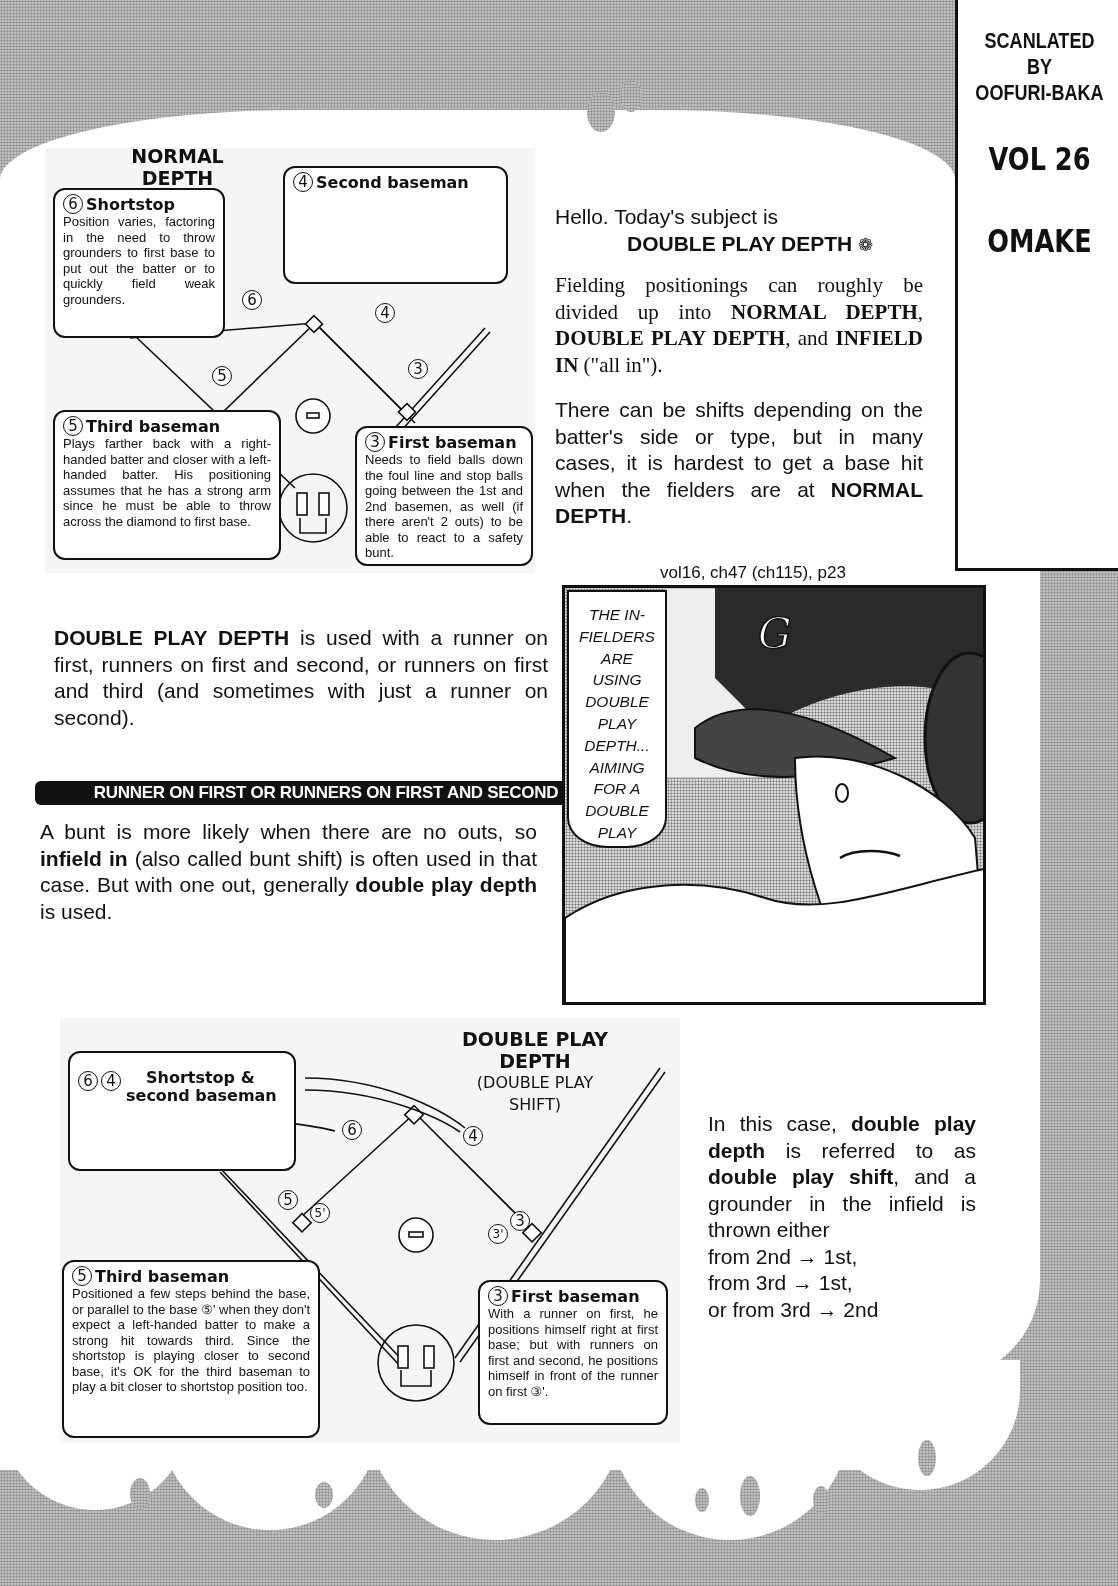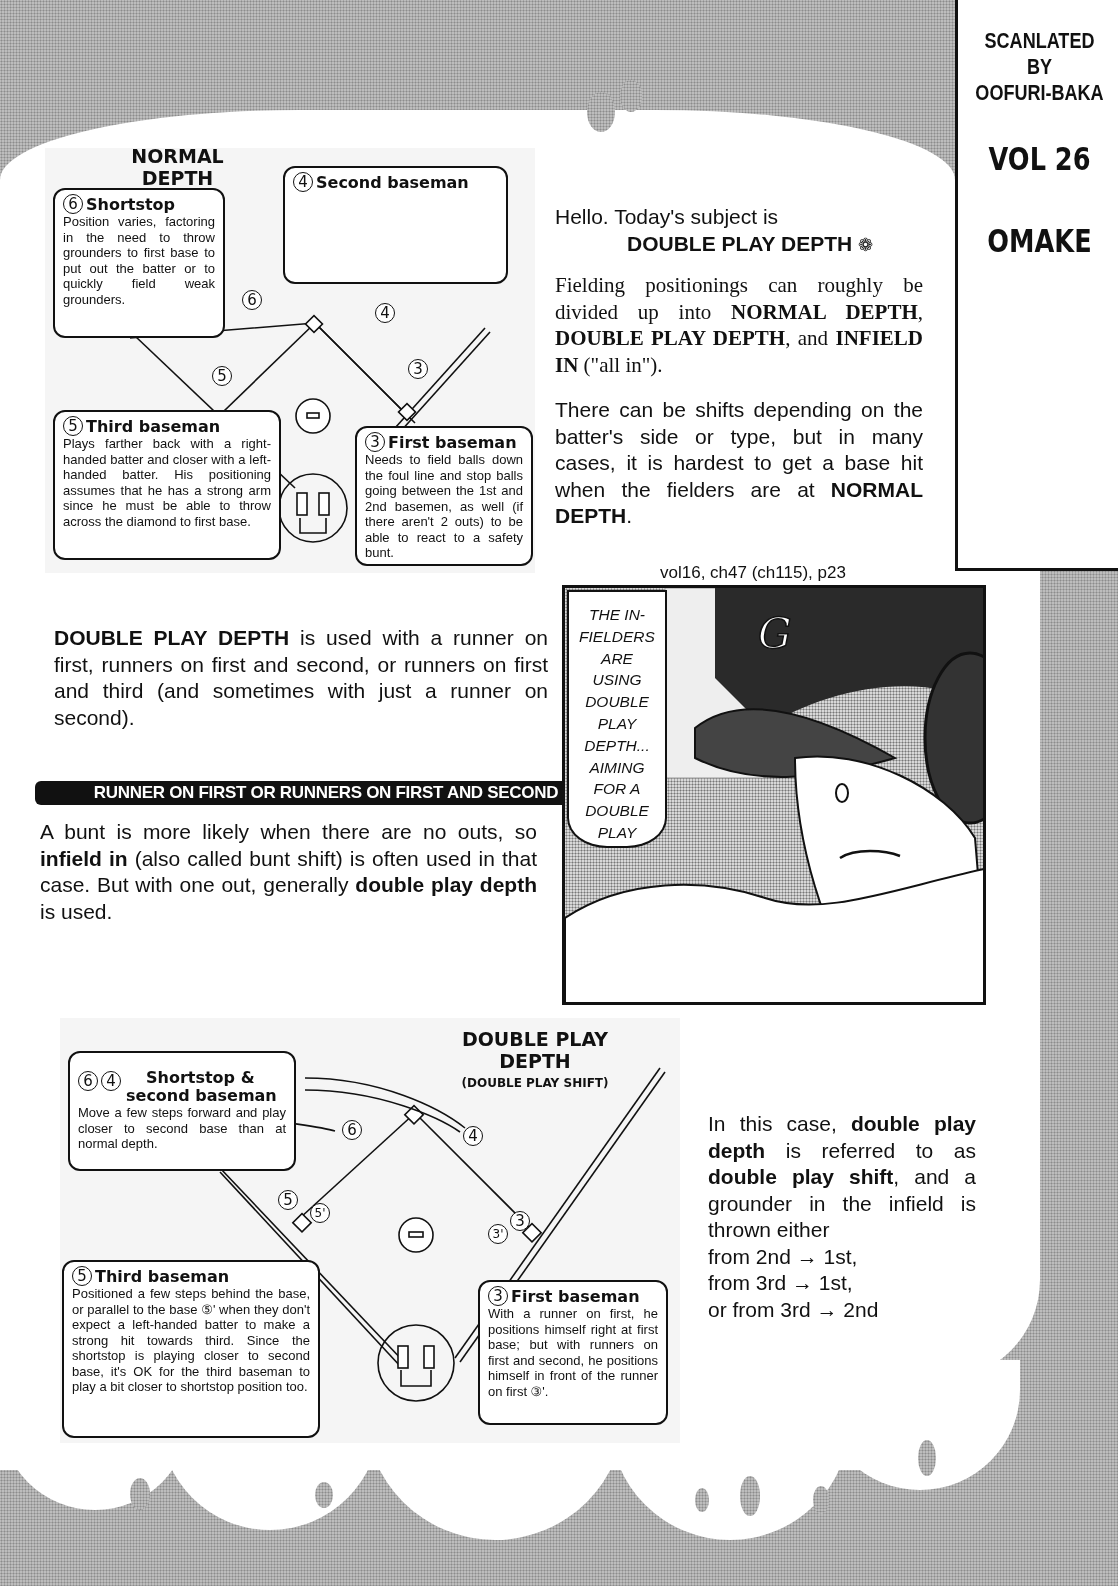--- a/index.html
+++ b/index.html
@@ -17,21 +17,21 @@
   .credit .vol{margin-top:34px;font-weight:bold;font-size:32px;transform:scaleX(0.8);}
   .credit .omake{margin-top:44px;font-weight:bold;font-size:32px;transform:scaleX(0.8);}
   
   .diagram{position:absolute;background:#f5f5f5;}
   .bubble{position:absolute;background:#fff;border:2px solid #111;border-radius:12px;padding:4px 8px;box-sizing:border-box;}
   .bubble .bt{font-weight:bold;font-size:16px;line-height:19px;display:flex;align-items:center;gap:3px;}
   .bubble .bd{font-size:13px;line-height:15.5px;text-align:justify;font-family:"Liberation Sans",sans-serif;}
   .circ{display:inline-flex;align-items:center;justify-content:center;width:20px;height:20px;border:1.6px solid #111;border-radius:50%;font-size:15px;font-weight:normal;box-sizing:border-box;background:#fff;}
   .mark{position:absolute;}
   .dtitle{position:absolute;font-weight:bold;font-size:19px;text-align:center;line-height:22px;}
-  .dsub{font-size:12px;font-weight:bold;}
+  .dsub{font-size:16px;font-weight:normal;}
   
   .txt{position:absolute;font-family:"Liberation Sans",sans-serif;font-size:21px;line-height:26.5px;text-align:justify;}
   .txt b{font-weight:bold;}
   .banner{position:absolute;left:35px;top:781px;width:582px;height:24px;background:#111;color:#fff;border-radius:6px;font-weight:bold;font-size:17px;line-height:24px;text-align:center;font-family:"Liberation Sans",sans-serif;letter-spacing:-0.3px;white-space:nowrap;overflow:hidden;}
   .caption{position:absolute;left:660px;top:563px;font-family:"Liberation Sans",sans-serif;font-size:17px;}
   
   .panel{position:absolute;left:562px;top:585px;width:424px;height:420px;border:3px solid #111;box-sizing:border-box;overflow:hidden;
     background-color:#d8d8d8;background-image:radial-gradient(#777 0.9px, transparent 1.1px);background-size:3px 3px;}
   .speech{position:absolute;left:2px;top:2px;width:100px;height:258px;background:#fff;border:2px solid #111;border-radius:0 0 40px 40px/0 0 30px 30px;box-sizing:border-box;font-family:"Liberation Sans",sans-serif;font-style:italic;font-size:15.5px;line-height:21.8px;text-align:center;padding-top:12px;}
 </style>
@@ -205,21 +205,20 @@
 
   <div class="bubble" style="left:8px;top:33px;width:228px;height:120px;">
     <div class="bt" style="align-items:center;">
       <span class="circ">6</span>
       <span class="circ">4</span>
       <span style="display:flex;flex-direction:column;line-height:18px;padding-left:2px;">
         <span style="padding-left:20px;margin-top:12px;">Shortstop &amp;</span>
         <span>second baseman</span>
       </span>
     </div>
-    <div class="bd">Move a few steps forward and play closer to second base than at normal depth.</div>
   </div>
   <div class="bubble" style="left:2px;top:242px;width:258px;height:178px;">
     <div class="bt">
         <span class="circ">5</span>
         <span>Third baseman</span>
       </div>
     <div class="bd">Positioned a few steps behind the base, or parallel to the base ⑤' when they don't expect a left-handed batter to make a strong hit towards third. Since the shortstop is playing closer to second base, it's OK for the third baseman to play a bit closer to shortstop position too.</div>
   </div>
   <div class="bubble" style="left:418px;top:262px;width:190px;height:145px;">
     <div class="bt">

